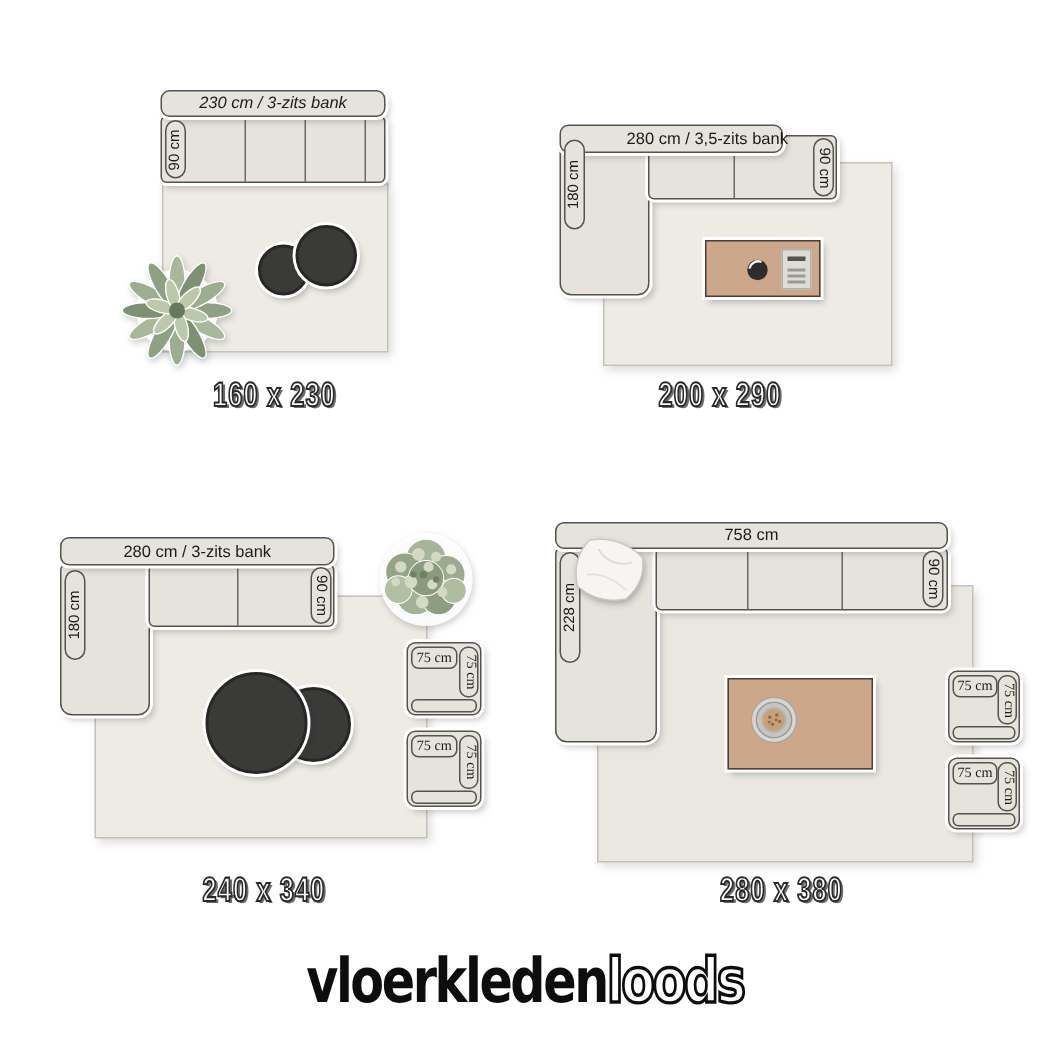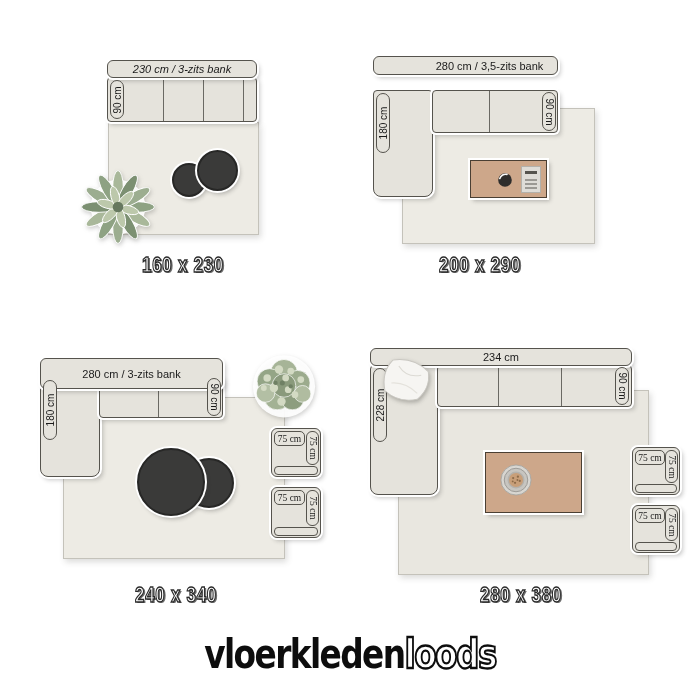--- a/index.html
+++ b/index.html
@@ -54,35 +54,35 @@
   #r1-seats{left:107px;top:77px;width:150px;height:45px;}
   #r1-depth-pill{left:110px;top:80px;width:14px;height:39px;}
   #r1-rug{left:108px;top:122px;width:149px;height:111px;}
   #r1-circle-small{left:172px;top:163px;width:34px;height:34px;}
   #r1-circle-big{left:197px;top:150px;width:41px;height:41px;}
   #r1-plant{left:80px;top:169px;width:76px;height:76px;}
   #r1-caption{left:183px;top:252px;}
   
   #r2-rug{left:402px;top:108px;width:191px;height:134px;}
   #r2-chaise{left:373px;top:90px;width:60px;height:107px;}
-  #r2-back{left:373px;top:56px;width:185px;height:19px;padding-left:48px;}
+  #r2-back{left:373px;top:83px;width:149px;height:19px;padding-left:48px;}
   #r2-chaise-pill{left:376px;top:93px;width:14px;height:60px;}
   #r2-seats{left:432px;top:90px;width:126px;height:43px;}
   #r2-depth-pill{left:542px;top:92px;width:14px;height:39px;}
   #r2-table{left:470px;top:160px;width:77px;height:38px;}
   #r2-caption{left:480px;top:252px;}
   .bowl{position:absolute;left:26px;top:11px;width:16px;height:16px;}
   .magazine{position:absolute;left:50px;top:5px;width:20px;height:27px;background:#dedcd7;
        border:1px solid #b3b1ab;box-sizing:border-box;}
   .mag-title{position:absolute;left:3px;top:4px;width:12px;height:3px;background:#55534e;}
   .mag-line{position:absolute;left:3px;width:12px;height:1.5px;background:#9b9994;}
   
   #r3-rug{left:63px;top:397px;width:220px;height:160px;}
   #r3-chaise{left:40px;top:376px;width:60px;height:101px;}
-  #r3-back{left:40px;top:358px;width:183px;height:31px;}
+  #r3-back{left:40px;top:358px;width:183px;height:19px;}
   #r3-chaise-pill{left:43px;top:380px;width:14px;height:60px;}
   #r3-seats{left:99px;top:376px;width:124px;height:42px;}
   #r3-depth-pill{left:207px;top:378px;width:14px;height:38px;}
   #r3-circle-small{left:184px;top:458px;width:50px;height:50px;}
   #r3-circle-big{left:137px;top:448px;width:68px;height:68px;}
   #r3-plant{left:242px;top:346px;width:84px;height:84px;}
   #r3-chair1{left:271px;top:428px;width:50px;height:49px;}
   #r3-chair2{left:271px;top:487px;width:50px;height:51px;}
   #r3-chair1 .wbar,#r3-chair2 .wbar{width:31px;}
   #r3-chair1 .dpill{height:34px;}
@@ -262,21 +262,21 @@
             <circle cx="19" cy="13.5" r="1.2"></circle>
             <circle cx="21" cy="18" r="1.2"></circle>
           <circle cx="16" cy="20" r="1.2"></circle>
             <circle cx="18.5" cy="17" r="1"></circle>
             <circle cx="13.5" cy="18.5" r="1"></circle>
         </g>
       </svg>
     </div>
     <div class="chaise sticker" id="r4-chaise"></div>
     <div class="bar sticker" id="r4-back">
-      <span>234 cm</span>
+      <span>758 cm</span>
     </div>
     <div class="pill" id="r4-chaise-pill">
       <span class="vlabel up">228 cm</span>
     </div>
     <div class="seatrow sticker" id="r4-seats">
       <div class="divider" style="left:60px"></div>
       <div class="divider" style="left:123px"></div>
     </div>
     <div class="pill" id="r4-depth-pill">
       <span class="vlabel down">90 cm</span>

